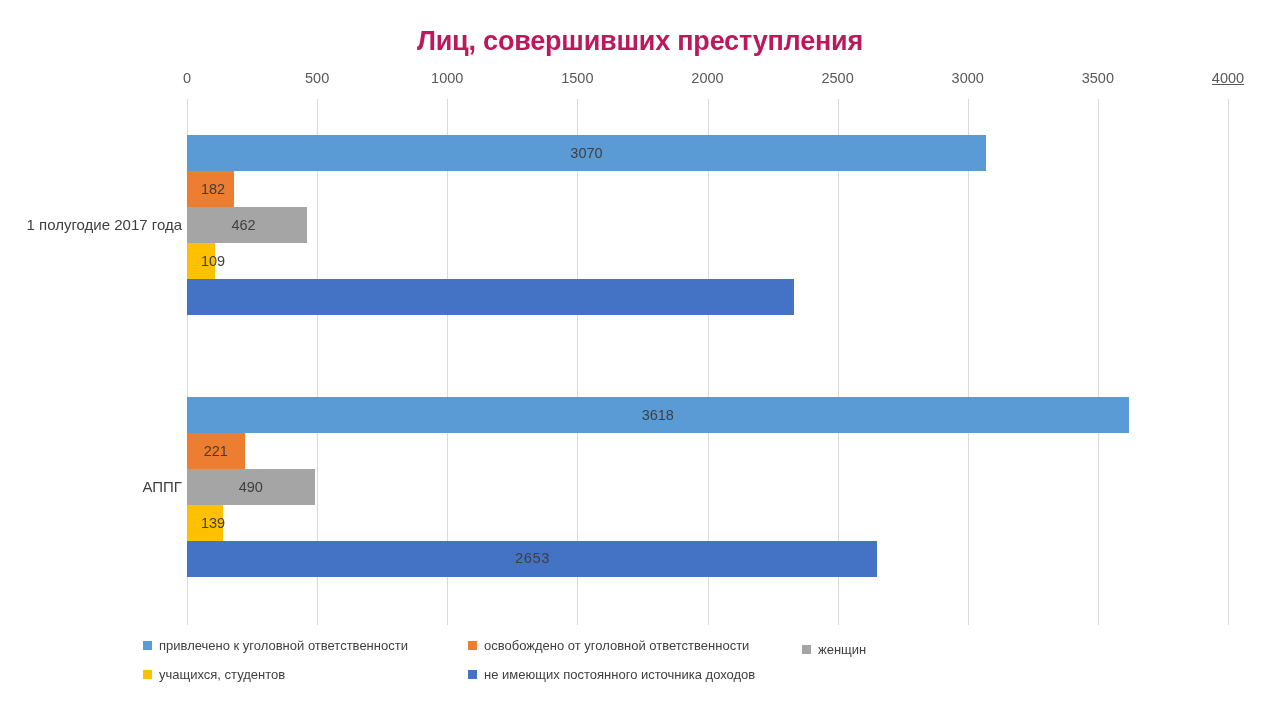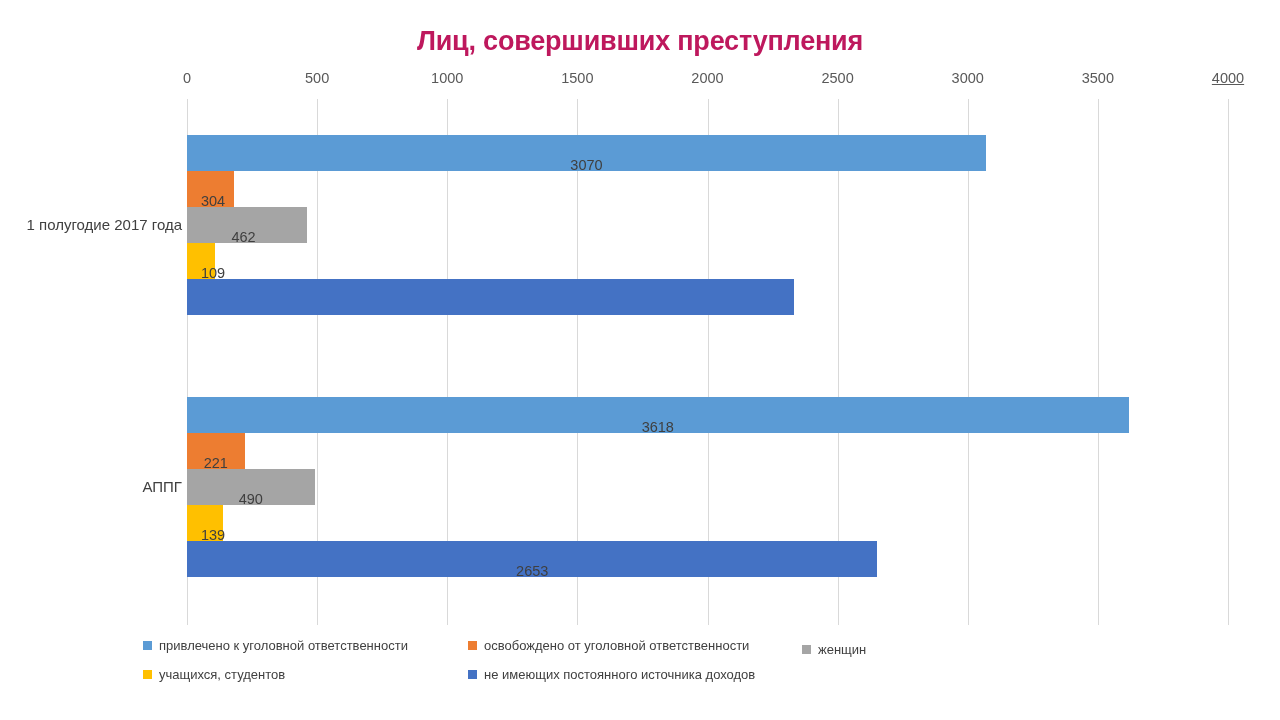--- a/index.html
+++ b/index.html
@@ -67,21 +67,20 @@
   }
   .bar-label {
     position: absolute;
     top: 0;
     height: 36px;
     line-height: 36px;
     font-size: 14.5px;
     color: #3f3f3f;
     white-space: nowrap;
     text-align: center;
-    margin-top: 12px;
   }
   .cat-label {
     position: absolute;
     right: 1098px;
     font-size: 15px;
     color: #404040;
     white-space: nowrap;
     text-align: right;
   }
   
@@ -134,36 +133,36 @@
       <div class="gridline" style="left: 260.25px;"></div>
       <div class="gridline" style="left: 390.375px;"></div>
       <div class="gridline" style="left: 520.5px;"></div>
       <div class="gridline" style="left: 650.625px;"></div>
       <div class="gridline" style="left: 780.75px;"></div>
       <div class="gridline" style="left: 910.875px;"></div>
       <div class="gridline" style="left: 1041px;"></div>
       <div class="bar" style="left: 0px; top: 36px; width: 798.967px; background: rgb(91, 155, 213);"></div>
       <div class="bar-label" style="left: 0px; width: 798.967px; top: 36px;">3070</div>
       <div class="bar" style="left: 0px; top: 72px; width: 47.3655px; background: rgb(237, 125, 49);"></div>
-      <div class="bar-label" style="left: 0px; width: 52px; top: 72px;">304</div>
+      <div class="bar-label" style="left: 0px; width: 52px; top: 72px;">182</div>
       <div class="bar" style="left: 0px; top: 108px; width: 120.236px; background: rgb(165, 165, 165);"></div>
       <div class="bar-label" style="left: 0px; width: 113px; top: 108px;">462</div>
       <div class="bar" style="left: 0px; top: 144px; width: 28.3672px; background: rgb(255, 192, 0);"></div>
       <div class="bar-label" style="left: 0px; width: 52px; top: 144px;">109</div>
       <div class="bar" style="left: 0px; top: 180px; width: 606.643px; background: rgb(68, 114, 196);"></div>
       <div class="bar" style="left: 0px; top: 298px; width: 941.584px; background: rgb(91, 155, 213);"></div>
       <div class="bar-label" style="left: 0px; width: 941.584px; top: 298px;">3618</div>
       <div class="bar" style="left: 0px; top: 334px; width: 57.5153px; background: rgb(237, 125, 49);"></div>
       <div class="bar-label" style="left: 0px; width: 57.5153px; top: 334px;">221</div>
       <div class="bar" style="left: 0px; top: 370px; width: 127.522px; background: rgb(165, 165, 165);"></div>
       <div class="bar-label" style="left: 0px; width: 127.522px; top: 370px;">490</div>
       <div class="bar" style="left: 0px; top: 406px; width: 36.1748px; background: rgb(255, 192, 0);"></div>
       <div class="bar-label" style="left: 0px; width: 52px; top: 406px;">139</div>
       <div class="bar" style="left: 0px; top: 442px; width: 690.443px; background: rgb(68, 114, 196);"></div>
-      <div class="bar-label" style="left: 0px; width: 690.443px; top: 442px;">2653</div>
+      <div class="bar-label" style="left: 0px; width: 690.443px; top: 442px; font-family: Liberation Mono, monospace;">2653</div>
     </div>
 
   <div class="legend" id="legend">
       <div class="legend-item" style="left: 468px; top: 2px;">
         <span class="legend-swatch" style="background: rgb(237, 125, 49);"></span>
         <span class="legend-text">освобождено от уголовной ответственности</span>
       </div>
       <div class="legend-item" style="left: 143px; top: 2px;">
         <span class="legend-swatch" style="background: rgb(91, 155, 213);"></span>
         <span class="legend-text">привлечено к уголовной ответственности</span>

